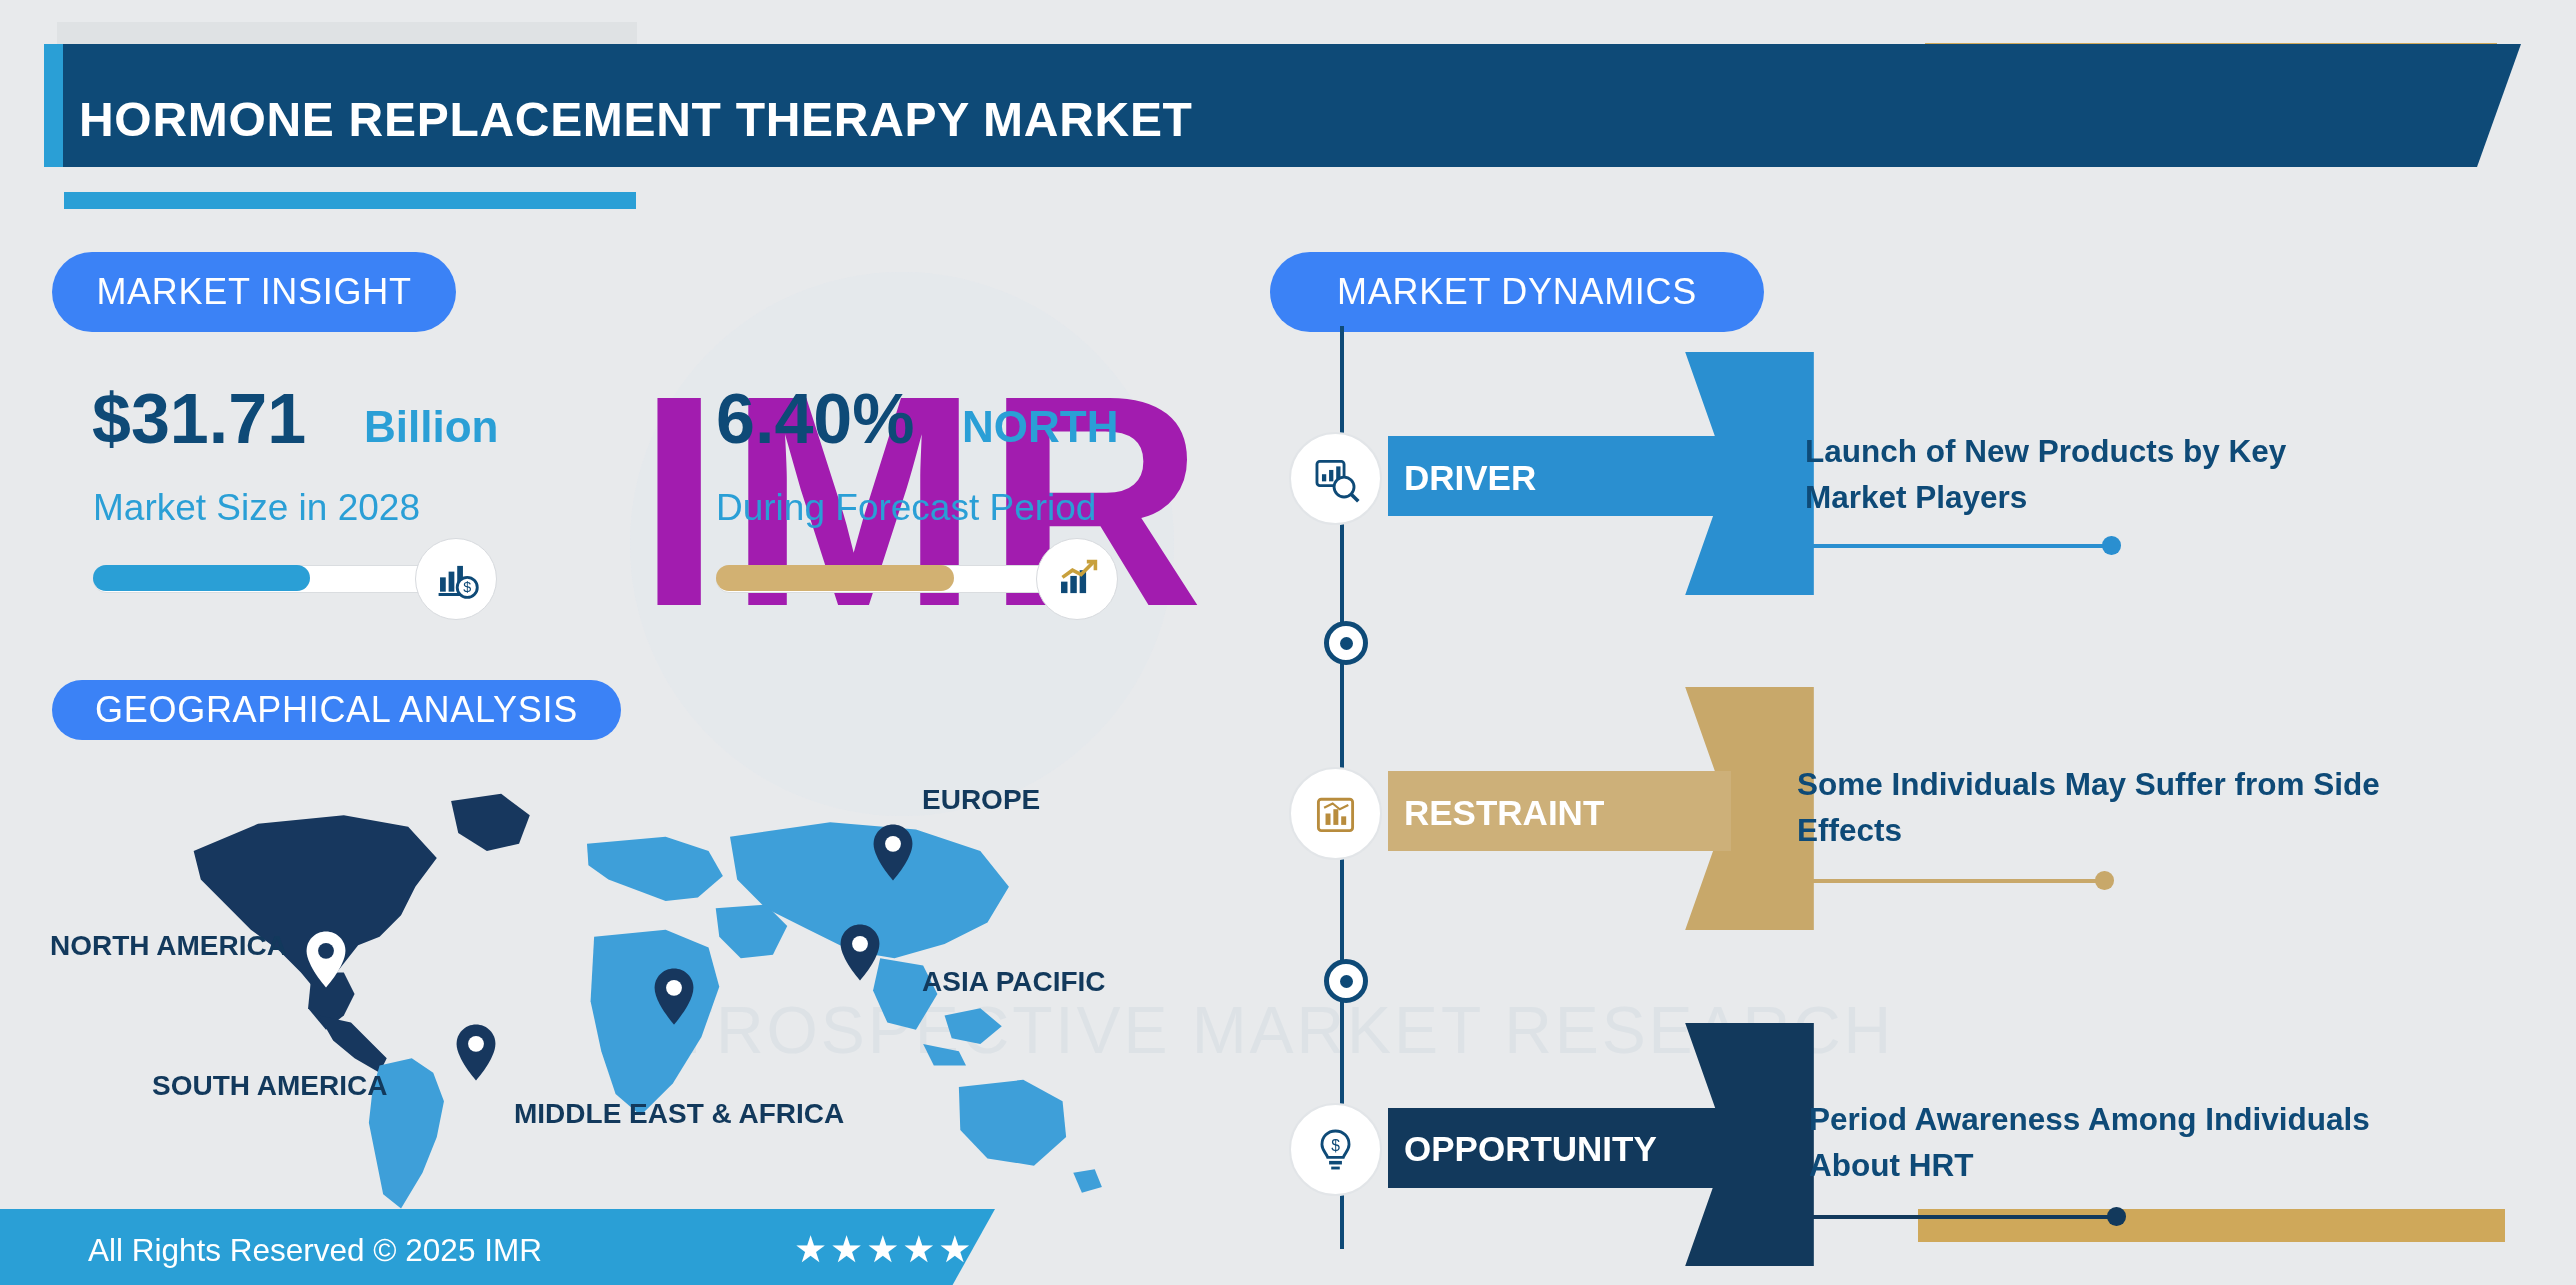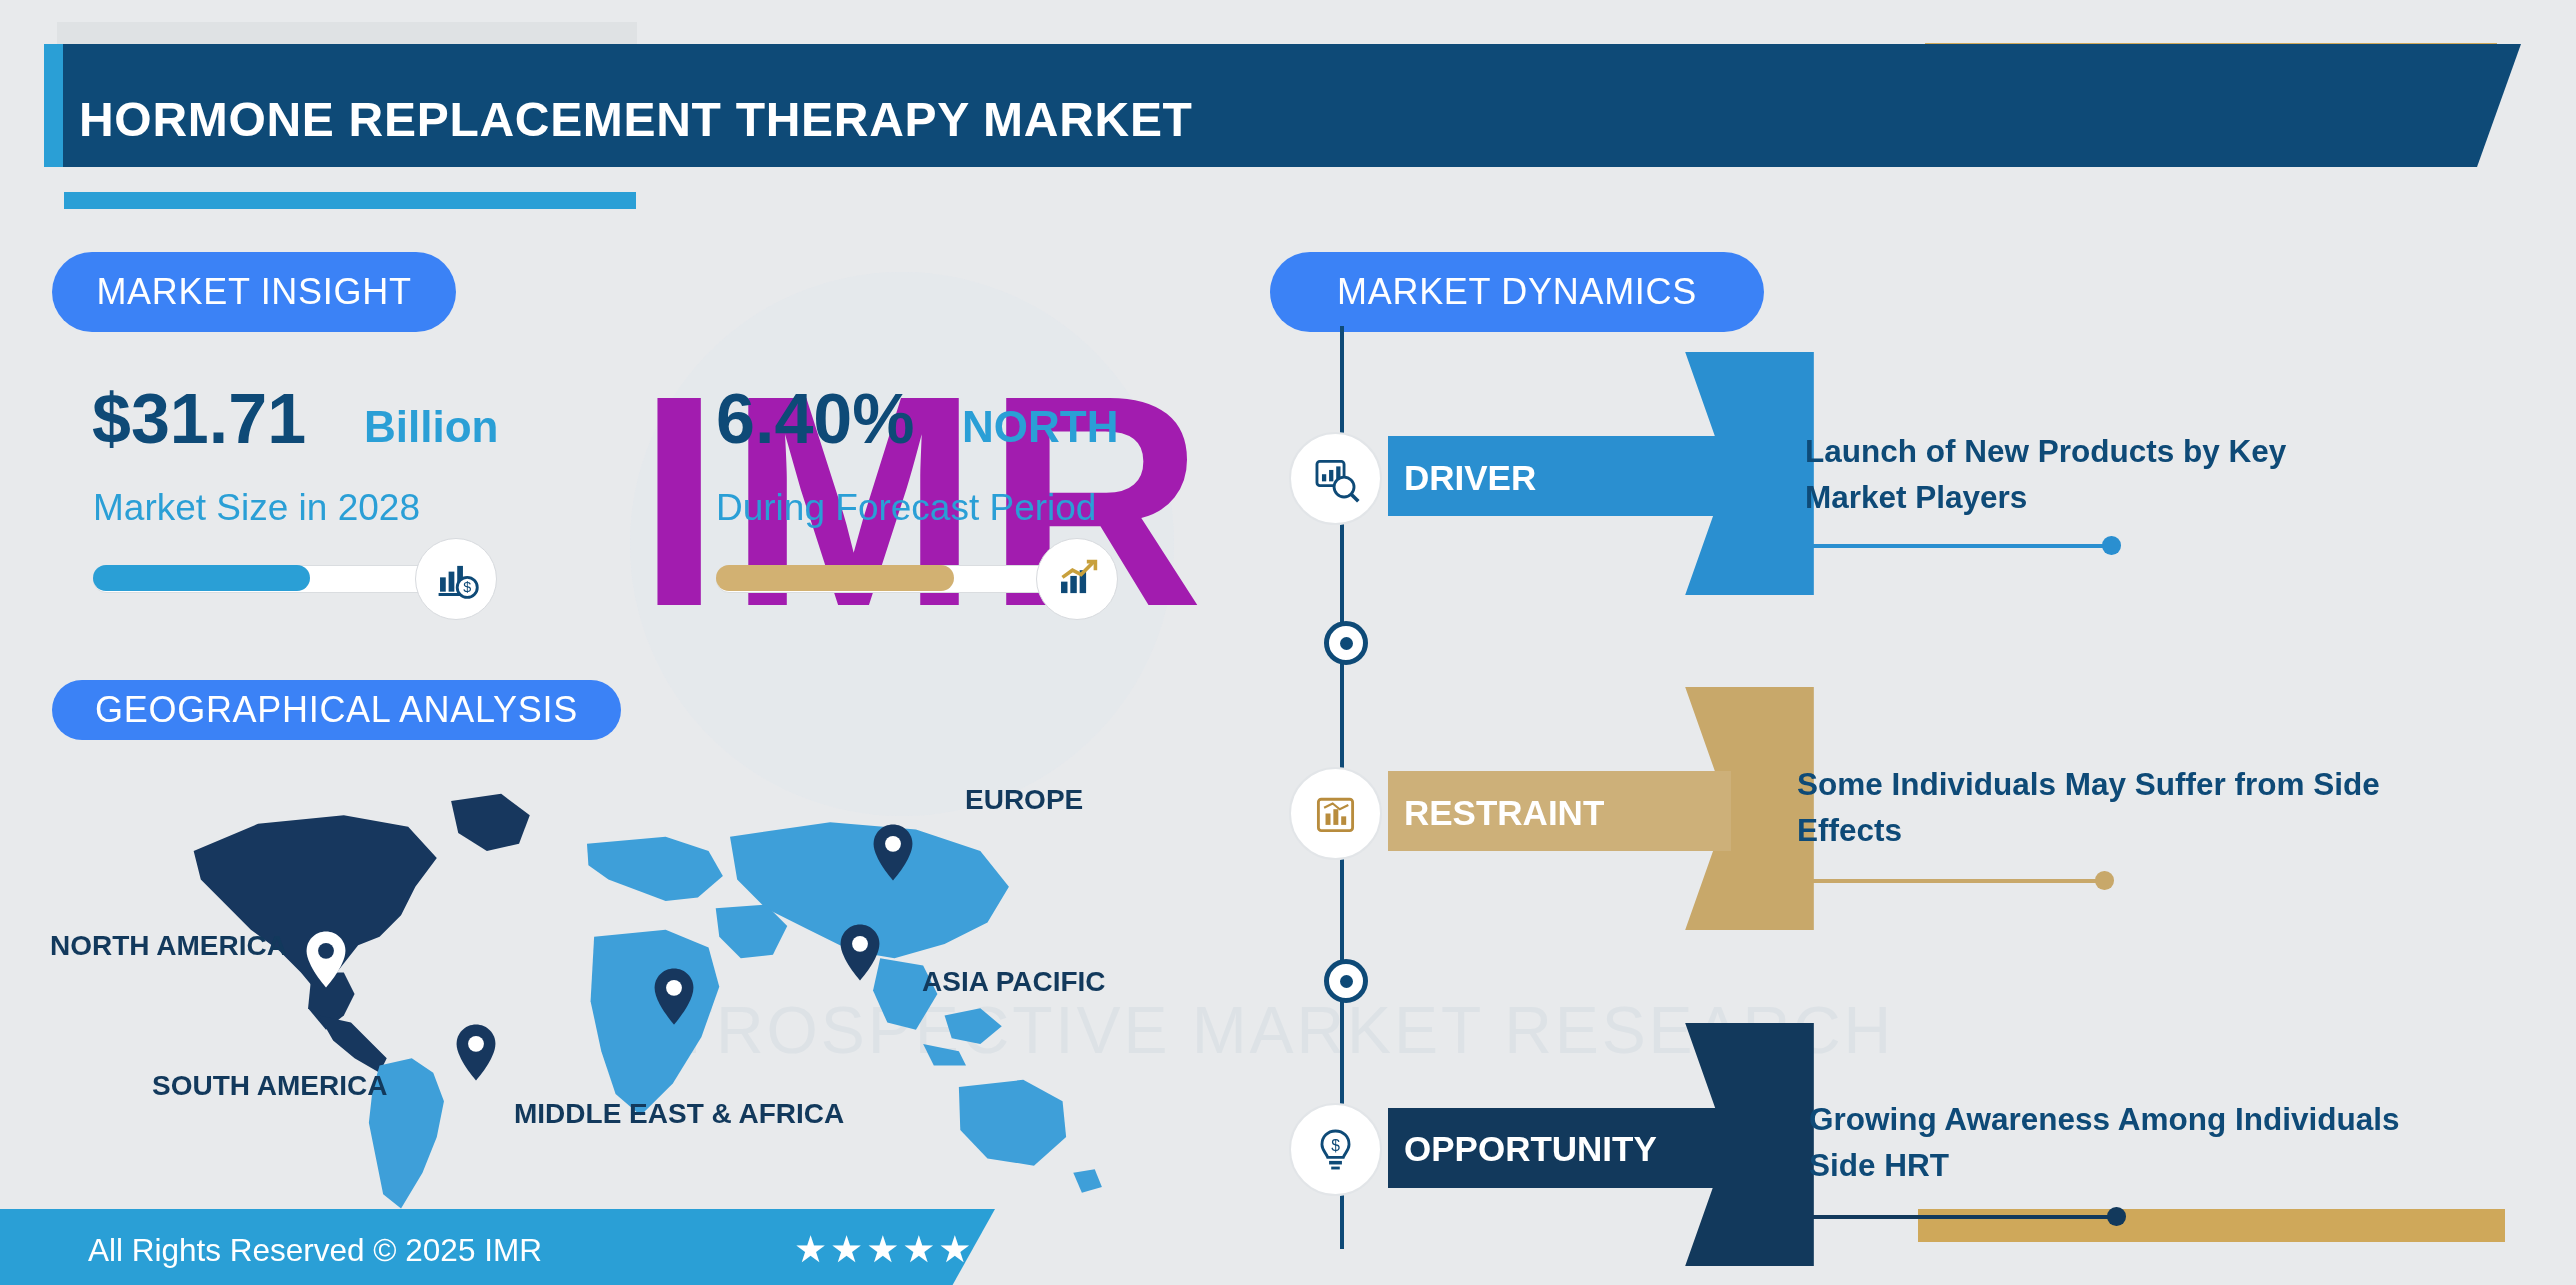--- a/index.html
+++ b/index.html
@@ -226,21 +226,21 @@
   <path d="M29 2 C14 2 2 14 2 29 C2 50 29 80 29 80 C29 80 56 50 56 29 C56 14 44 2 29 2 Z" fill="#17375e"></path>
   <circle cx="29" cy="29" r="11" fill="#ffffff"></circle>
 </svg>
 <svg class="pin" style="left:653px;top:967px;" width="42" height="59" viewBox="0 0 58 82">
   <path d="M29 2 C14 2 2 14 2 29 C2 50 29 80 29 80 C29 80 56 50 56 29 C56 14 44 2 29 2 Z" fill="#17375e"></path>
   <circle cx="29" cy="29" r="11" fill="#ffffff"></circle>
 </svg>
 
 <div class="map-label" style="left:50px;top:930px;">NORTH AMERICA</div>
 <div class="map-label" style="left:152px;top:1070px;">SOUTH AMERICA</div>
-<div class="map-label" style="left:922px;top:784px;margin-left:43px;">EUROPE</div>
+<div class="map-label" style="left:922px;top:784px;">EUROPE</div>
 <div class="map-label" style="left:922px;top:966px;">ASIA PACIFIC</div>
 <div class="map-label" style="left:514px;top:1098px;">MIDDLE EAST &amp; AFRICA</div>
 
 <div class="pill" id="pill-dynamics">
   <span>MARKET DYNAMICS</span>
 </div>
 
 <div class="spine"></div>
 <div class="spine-node" style="left:1324px;top:621px;">
     <i></i>
@@ -292,20 +292,20 @@
 <div class="dyn-bar" style="left:1388px;top:1108px;width:343px;background:#12395c;"></div>
 <div class="dyn-ico" style="left:1289px;top:1103px;">
   <svg width="57" height="57" viewBox="0 0 80 80">
     <path d="M40 14 C29 14 21 22 21 33 C21 41 27 45 29 51 L51 51 C53 45 59 41 59 33 C59 22 51 14 40 14 Z" fill="none" stroke="#0e4a77" stroke-width="4"></path>
     <rect x="31" y="56" width="18" height="5" fill="#0e4a77"></rect>
     <rect x="34" y="64" width="12" height="4" fill="#0e4a77"></rect>
     <text x="40" y="42" font-size="22" text-anchor="middle" fill="#0e4a77" font-family="Liberation Sans, sans-serif">$</text>
   </svg>
 </div>
 <div class="dyn-label" style="left:1404px;top:1129px;">OPPORTUNITY</div>
-<div class="dyn-text" style="left:1809px;top:1097px;width:644px;">Growing Awareness Among Individuals Side HRT</div>
+<div class="dyn-text" style="left:1809px;top:1097px;width:644px;">Period Awareness Among Individuals About HRT</div>
 <div class="dyn-line" style="left:1809px;top:1215px;width:315px;background:#12395c;"></div>
 <div class="dyn-dot" style="left:2107px;top:1207px;background:#12395c;"></div>
 
 <div class="footer"></div>
 <div class="footer-text">All Rights Reserved © 2025 IMR</div>
 <div class="footer-stars">★★★★★</div>
 
 
 </body></html>

